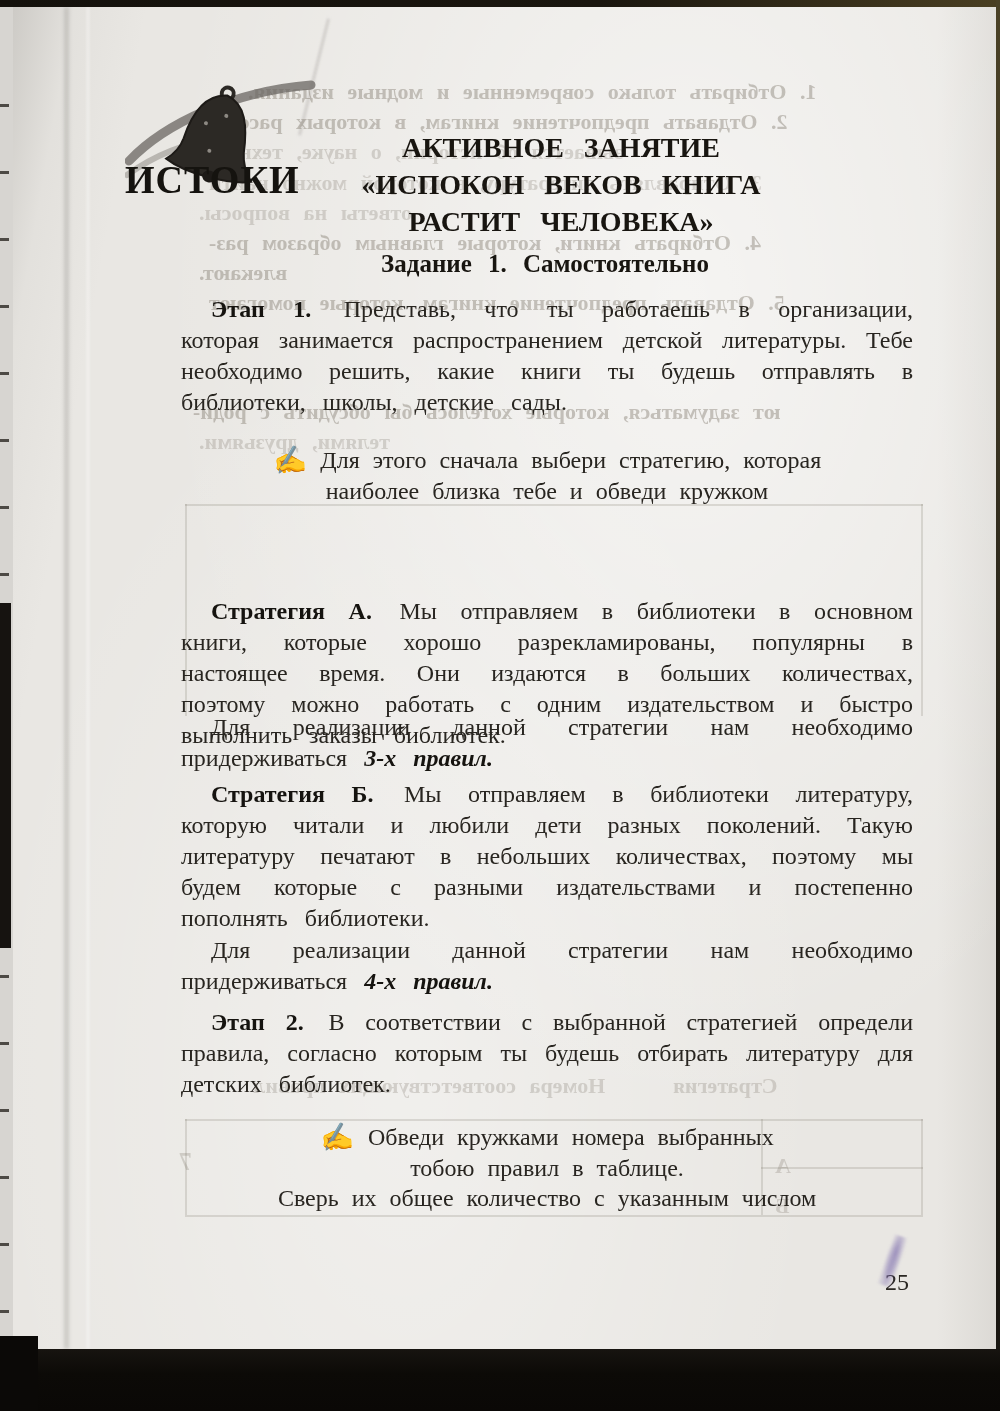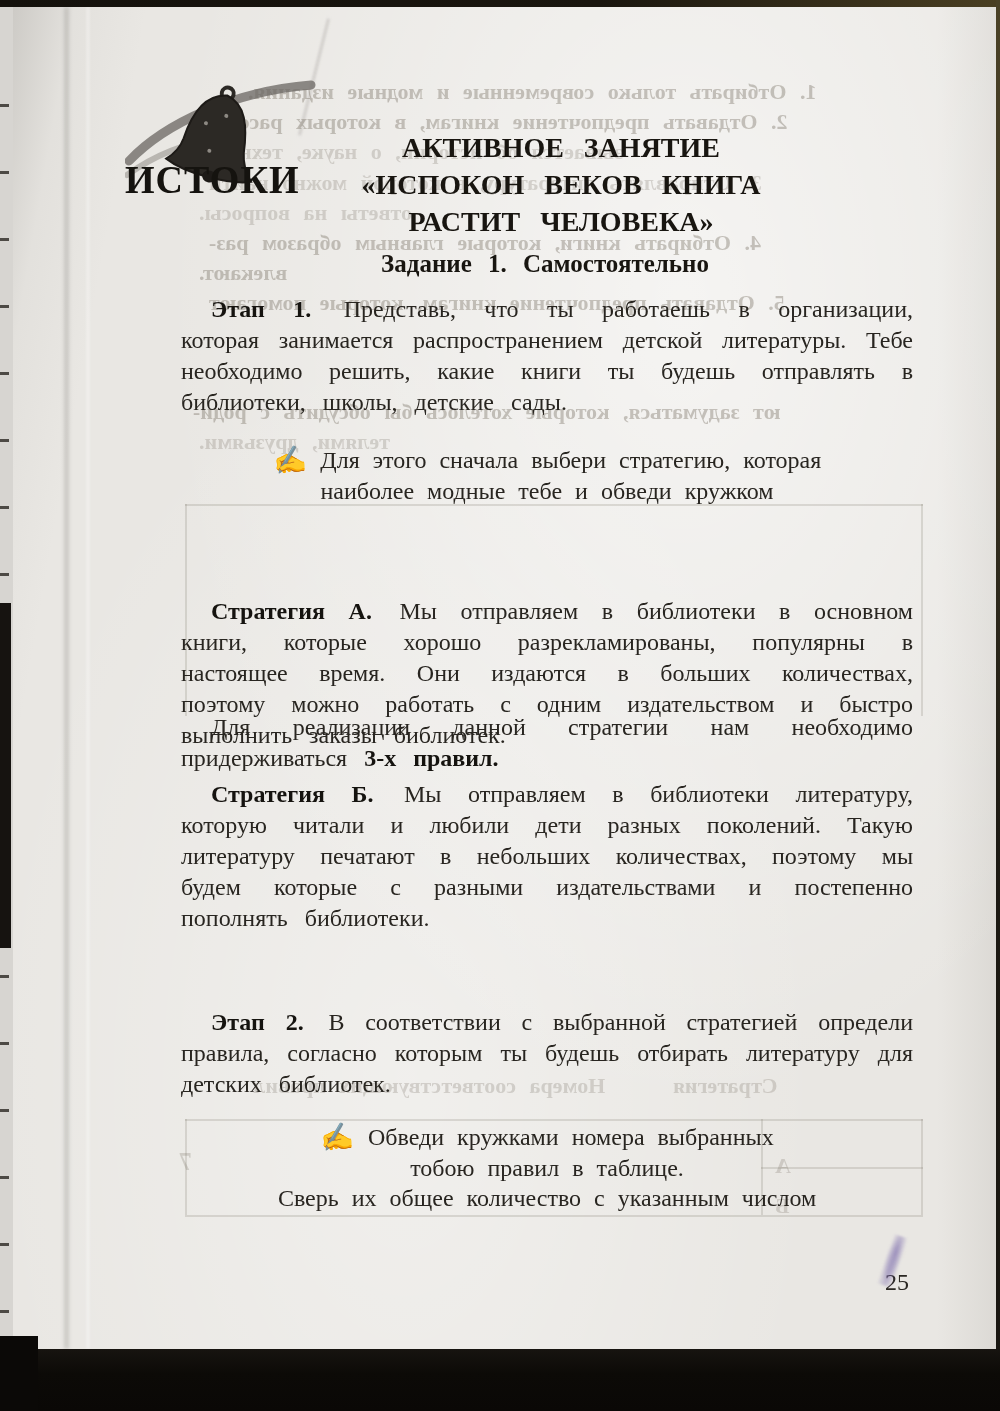--- a/index.html
+++ b/index.html
@@ -47,21 +47,21 @@
   .title{position:absolute;left:168px;top:122px;width:760px;text-align:center;
     font-size:28px;font-weight:bold;line-height:37px;word-spacing:13px;color:#181510;}
   .task-heading{position:absolute;left:168px;top:243px;width:728px;text-align:center;
     font-size:25px;font-weight:bold;word-spacing:10px;color:#181510;}
 
   
   .col{position:absolute;left:168px;width:732px;color:#282520;
     font-size:24px;line-height:31px;word-spacing:11px;}
   .para{text-align:justify;text-indent:30px;}
   .lead{font-weight:bold;color:#15130f;margin-right:4px;}
-  .bold-end{font-weight:bold;color:#15130f;}
+  .bold-end{font-weight:bold;color:#15130f;font-style:italic;}
   .note{text-align:center;word-spacing:7px;}
   .note .nline{display:block;}
   .write-icon{display:inline-block;margin-right:14px;font-size:27px;
     transform:rotate(-6deg);position:relative;top:2px;color:#1d1a15;}
 
   .pagenum{position:absolute;left:168px;top:1262px;width:728px;text-align:right;
     font-size:24px;color:#2a2722;}
 
   
   .ghost{position:absolute;transform:scaleX(-1);white-space:nowrap;
@@ -158,36 +158,40 @@
 
   <div class="task-heading">Задание 1. Самостоятельно</div>
 
   <div class="col para" style="top:287px;">
     <span class="lead">Этап 1.</span>
     <span>Представь, что ты работаешь в организации, которая занимается распространением детской литературы. Тебе необходимо решить, какие книги ты будешь отправлять в библиотеки, школы, детские сады.</span>
   </div>
 
   <div class="col note" style="top:437px;">
     <span class="nline"><span class="write-icon">✍</span><span>Для этого сначала выбери стратегию, которая</span></span>
-    <span class="nline">наиболее модные тебе и обведи кружком</span>
+    <span class="nline">наиболее близка тебе и обведи кружком</span>
   </div>
 
   <div class="col para" style="top:550px;margin-top:39px;">
     <span class="lead">Стратегия А.</span>
     <span>Мы отправляем в библиотеки в основном книги, которые хорошо разрекламированы, популярны в настоящее время. Они издаются в больших количествах, поэтому можно работать с одним издательством и быстро выполнить заказы библиотек.</span>
   </div>
   <div class="col para" style="top:705px;">
     <span>Для реализации данной стратегии нам необходимо придерживаться</span>
     <span class="bold-end">3-х правил.</span>
   </div>
 
   <div class="col para" style="top:772px;">
     <span class="lead">Стратегия Б.</span>
     <span>Мы отправляем в библиотеки литературу, которую читали и любили дети разных поколений. Такую литературу печатают в небольших количествах, поэтому мы будем которые с разными издательствами и постепенно пополнять библиотеки.</span>
   </div>
+  <div class="col para" style="top:928px;">
+    <span>Для реализации данной стратегии нам необходимо придерживаться</span>
+    <span class="bold-end">4-х правил.</span>
+  </div>
 
   <div class="col para" style="top:1000px;">
     <span class="lead">Этап 2.</span>
     <span>В соответствии с выбранной стратегией определи правила, согласно которым ты будешь отбирать литературу для детских библиотек.</span>
   </div>
 
   <div class="col note" style="top:1114px;">
     <span class="nline"><span class="write-icon">✍</span><span>Обведи кружками номера выбранных</span></span>
     <span class="nline">тобою правил в таблице.</span>
   </div>

